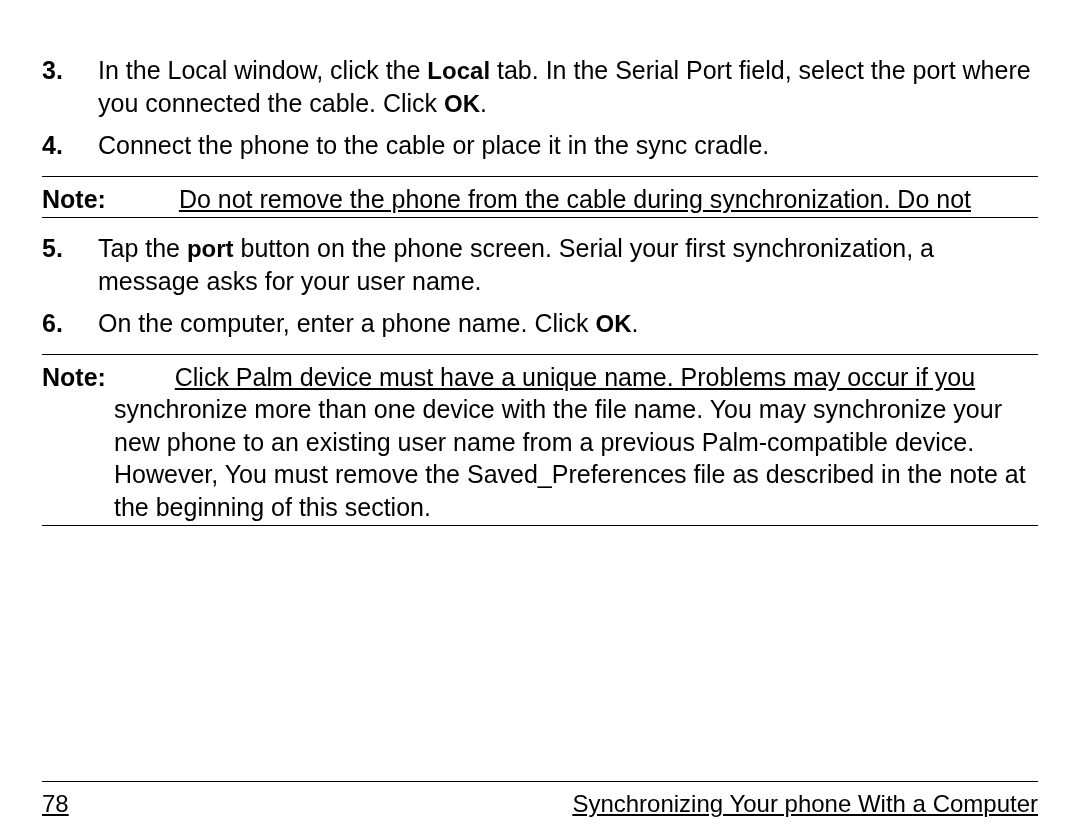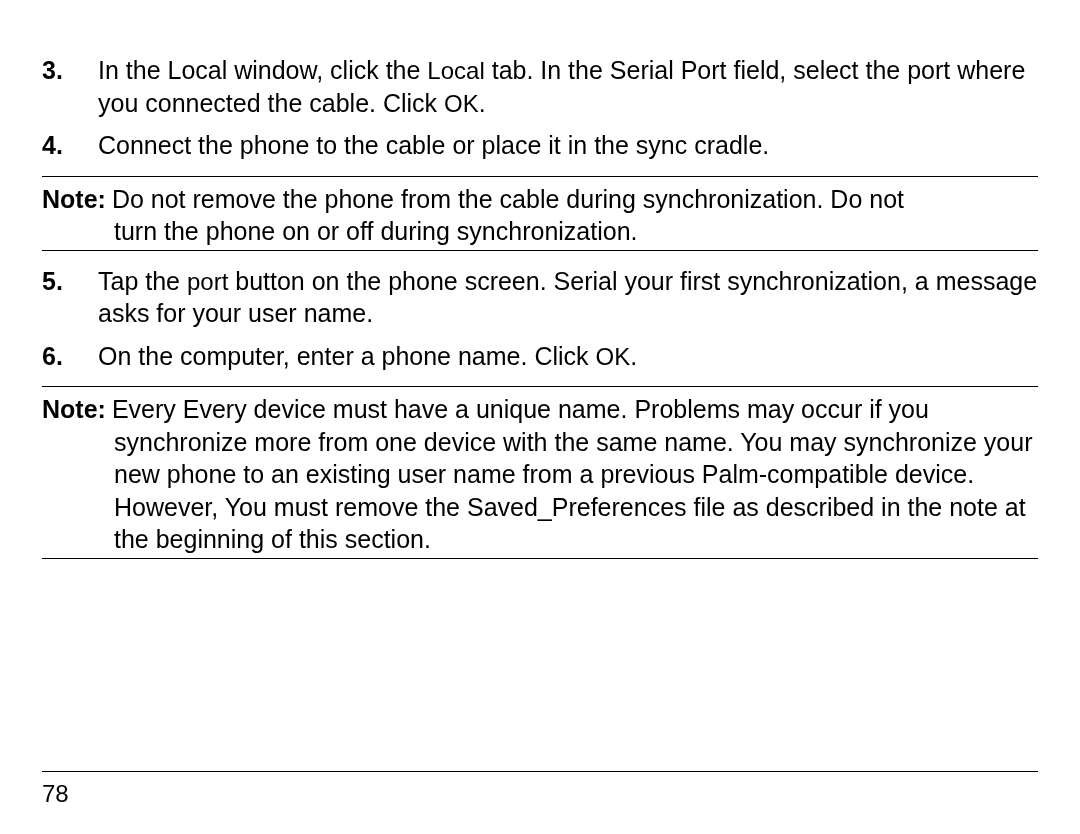--- a/index.html
+++ b/index.html
@@ -39,39 +39,42 @@
     margin-bottom: 14px;
   }
   .note-hr {
     border: none;
     border-top: 1.5px solid #000;
     margin: 2px 0 6px 0;
   }
   .note-row {
     display: flex;
     align-items: flex-start;
+    text-align: center;
   }
   .note-label {
     font-weight: bold;
     flex: 0 0 auto;
     margin-right: 6px;
   }
   .note-body {
     flex: 1 1 auto;
+    text-decoration: underline;
   }
   .note-cont {
     margin-left: 72px;
   }
-  .ui-term { font-weight: normal; font-size: 24px; }
+  .ui-term { font-weight: bold; font-size: 24px; }
 
   .footer {
     position: absolute;
     left: 42px;
     right: 42px;
-    bottom: 26px;
+    bottom: 16px;
+    text-decoration: underline;
   }
   .footer-hr {
     border: none;
     border-top: 1px solid #000;
     margin: 0 0 8px 0;
   }
   .footer-line {
     display: flex;
     justify-content: space-between;
     font-size: 24px;
@@ -96,21 +99,20 @@
         <span>Connect the phone to the cable or place it in the sync cradle.</span>
       </div>
     </div>
 
     <div class="note-block">
       <hr class="note-hr">
       <div class="note-row">
         <span class="note-label">Note:</span>
         <span class="note-body">Do not remove the phone from the cable during synchronization. Do not</span>
       </div>
-      <div class="note-cont">turn the phone on or off during synchronization.</div>
       <hr class="note-hr">
     </div>
 
     <div class="step">
       <div class="num">5.</div>
       <div class="body">
         <span>Tap the </span><span class="ui-term">port</span><span> button on the phone screen. Serial your first synchronization, a message asks for your user name.</span>
       </div>
     </div>
 
@@ -118,27 +120,28 @@
       <div class="num">6.</div>
       <div class="body">
         <span>On the computer, enter a phone name. Click </span><span class="ui-term">OK</span><span>.</span>
       </div>
     </div>
 
     <div class="note-block">
       <hr class="note-hr">
       <div class="note-row">
         <span class="note-label">Note:</span>
-        <span class="note-body">Every Every device must have a unique name. Problems may occur if you</span>
+        <span class="note-body">Click Palm device must have a unique name. Problems may occur if you</span>
       </div>
-      <div class="note-cont">synchronize more from one device with the same name. You may synchronize your new phone to an existing user name from a previous Palm-compatible device. However, You must remove the Saved_Preferences file as described in the note at the beginning of this section.</div>
+      <div class="note-cont">synchronize more than one device with the file name. You may synchronize your new phone to an existing user name from a previous Palm-compatible device. However, You must remove the Saved_Preferences file as described in the note at the beginning of this section.</div>
       <hr class="note-hr">
     </div>
 
   </div>
 
   <div class="footer">
     <hr class="footer-hr">
     <div class="footer-line">
       <span>78</span>
+      <span>Synchronizing Your phone With a Computer</span>
     </div>
   </div>
 </div>
 
 </body></html>

